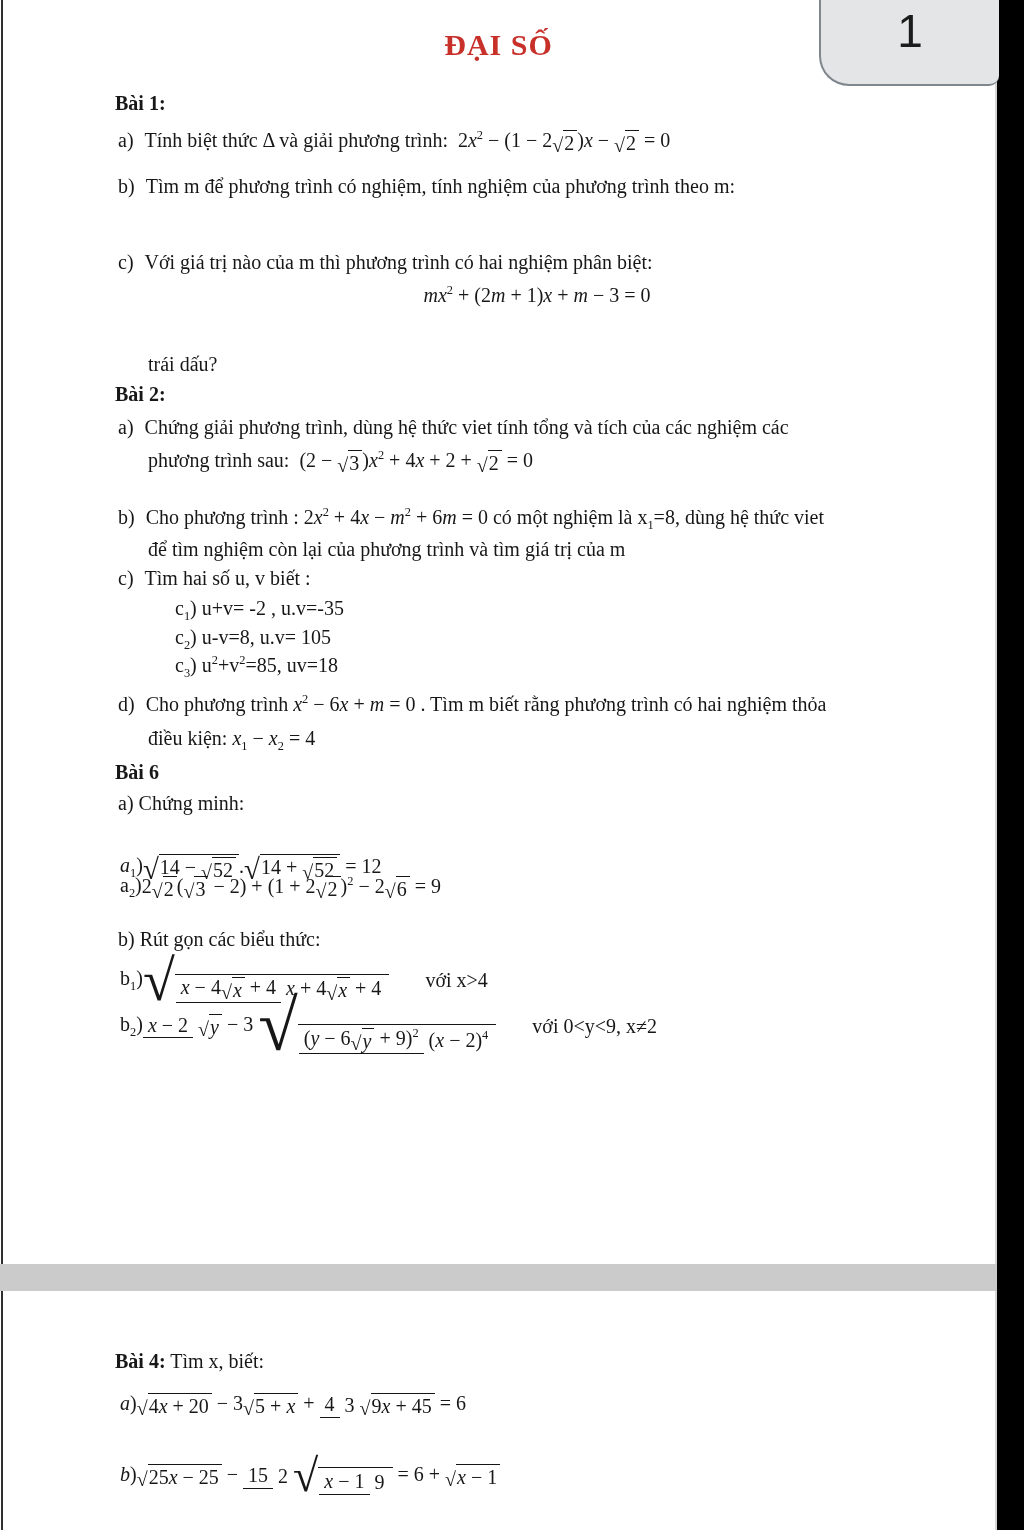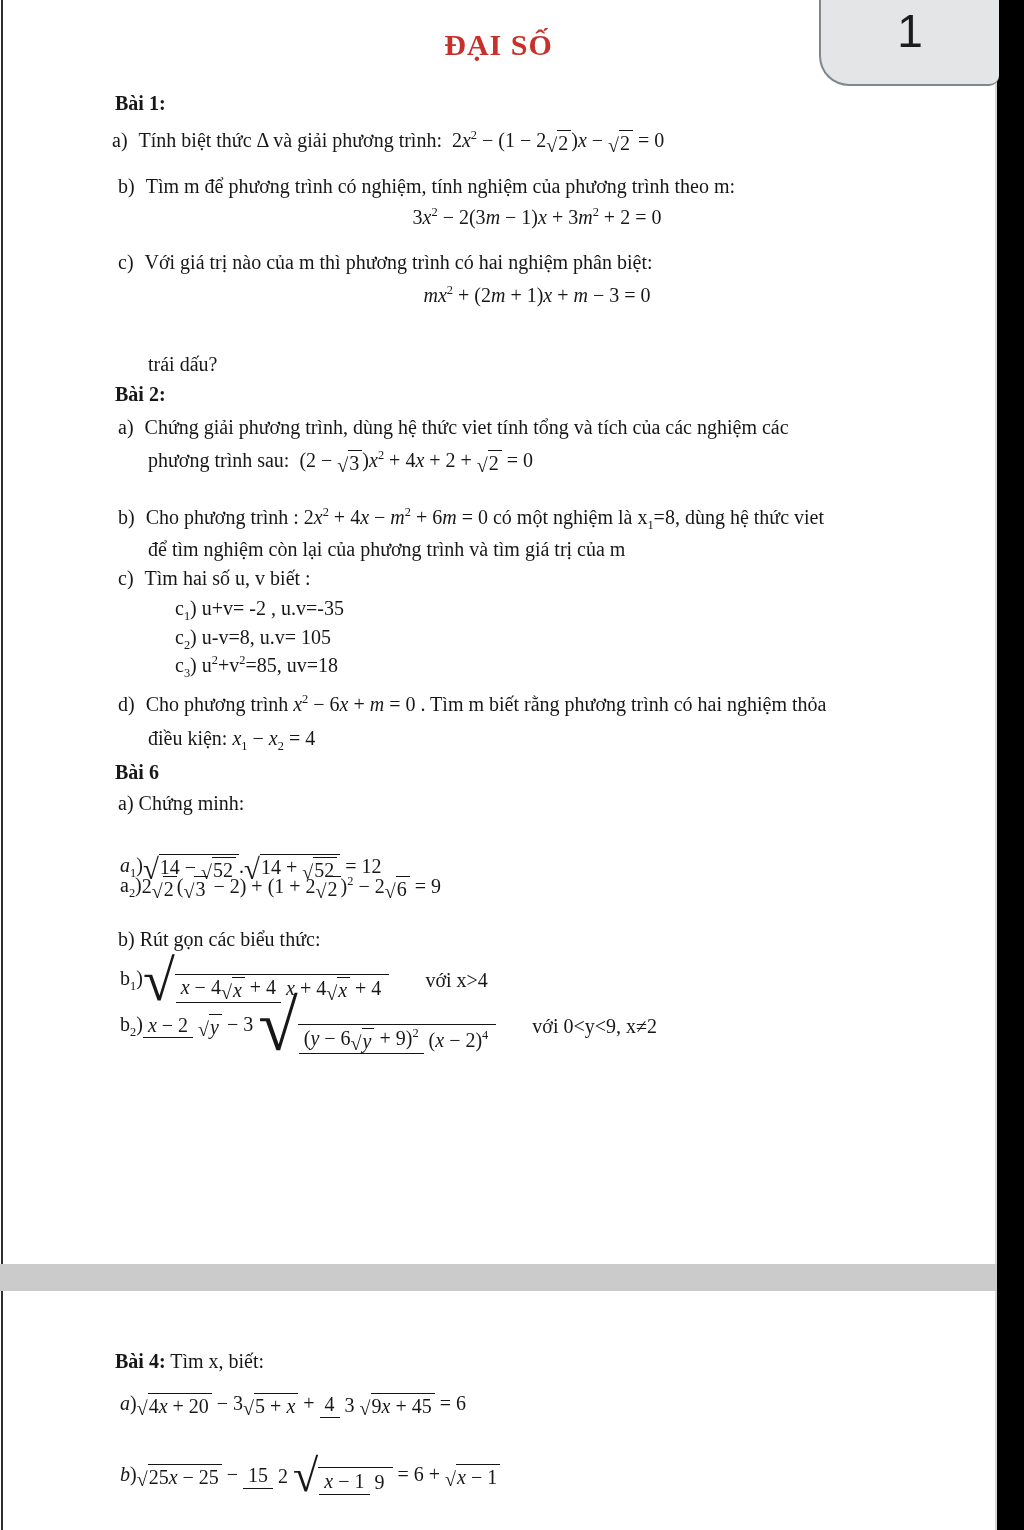--- a/index.html
+++ b/index.html
@@ -43,34 +43,33 @@
   <div class="right-strip"></div>
 
   <div class="pagebox">
     <span class="pagenum">1</span>
   </div>
 
   <div class="title">ĐẠI SỐ</div>
 
   <div class="abs h" style="top:92px;left:115px;">Bài 1:</div>
 
-  <div class="abs" style="top:128px;left:112px;">
+  <div class="abs" style="top:128px;left:118px;">
     <span class="lbl">a)</span><span>Tính biệt thức Δ và giải phương trình:&nbsp; 2<i>x</i><sup>2</sup> − (1 − 2<span class="sqrt">
           <span class="rsign">√</span>
           <span class="ov">2</span>
         </span>)<i>x</i> − <span class="sqrt">
           <span class="rsign">√</span>
           <span class="ov">2</span>
         </span> = 0</span>
   </div>
 
   <div class="abs" style="top:175px;left:118px;">
     <span class="lbl">b)</span><span>Tìm m để phương trình có nghiệm, tính nghiệm của phương trình theo m:</span>
   </div>
-  <div class="abs eq" style="top:205px;">3<i>x</i><sup>2</sup> − 2(3<i>m</i> − 1)<i>x</i> + 3<i>m</i><sup>2</sup> + 2 = 0</div>
 
   <div class="abs" style="top:251px;left:118px;">
     <span class="lbl">c)</span><span>Với giá trị nào của m thì phương trình có hai nghiệm phân biệt:</span>
   </div>
   <div class="abs eq" style="top:283px;"><i>mx</i><sup>2</sup> + (2<i>m</i> + 1)<i>x</i> + <i>m</i> − 3 = 0</div>
 
   <div class="abs" style="top:353px;left:148px;">trái dấu?</div>
 
   <div class="abs h" style="top:383px;left:115px;">Bài 2:</div>
 

